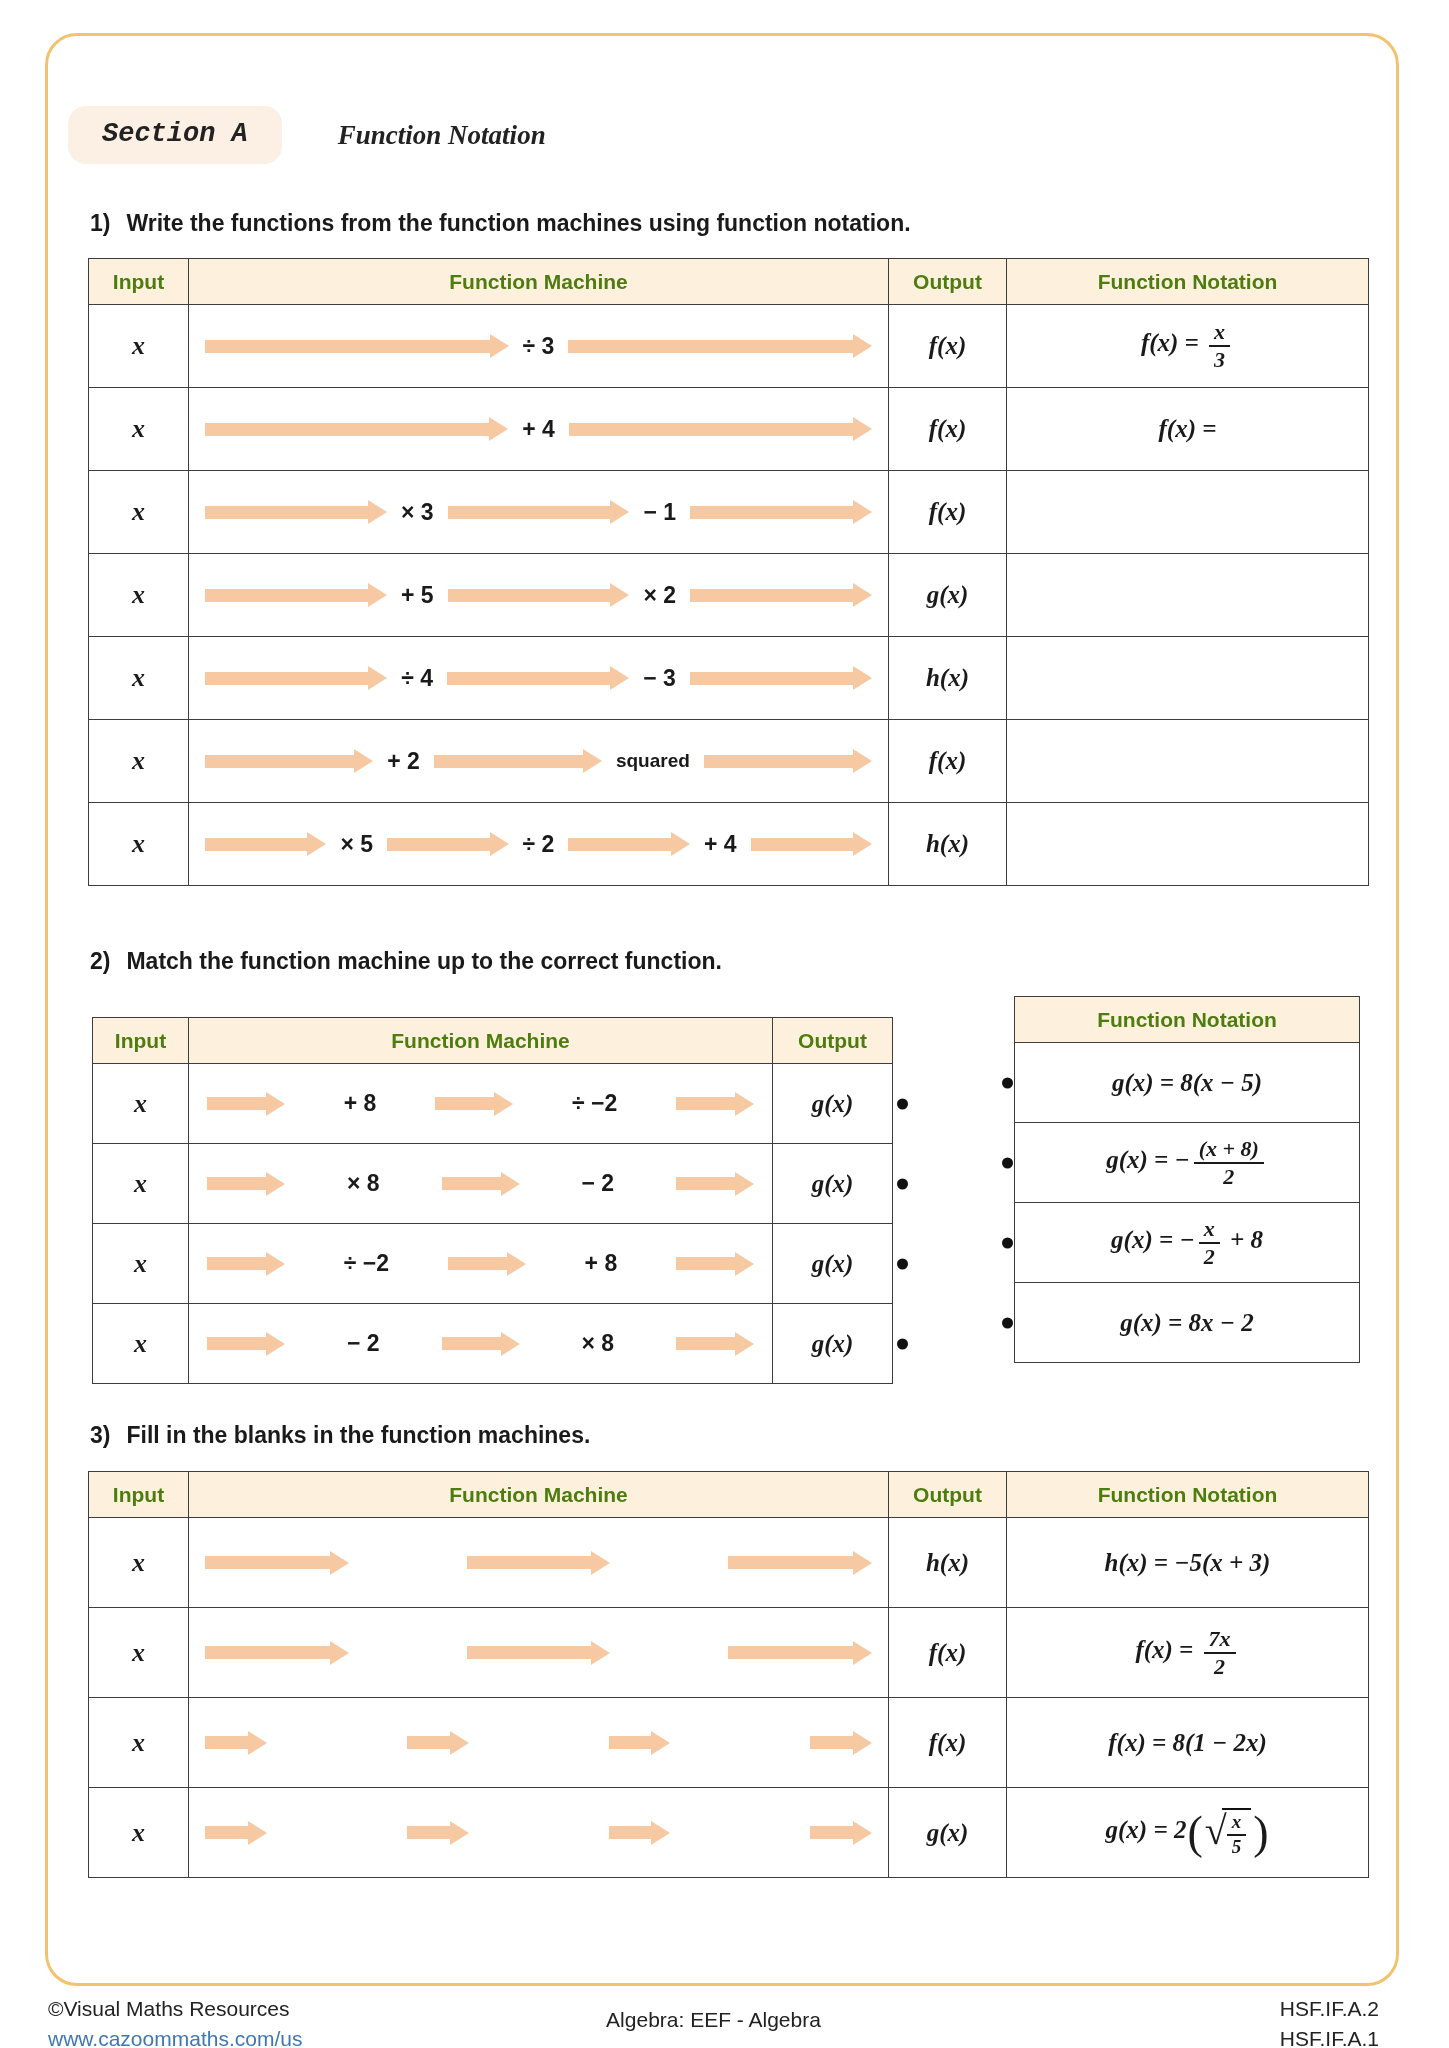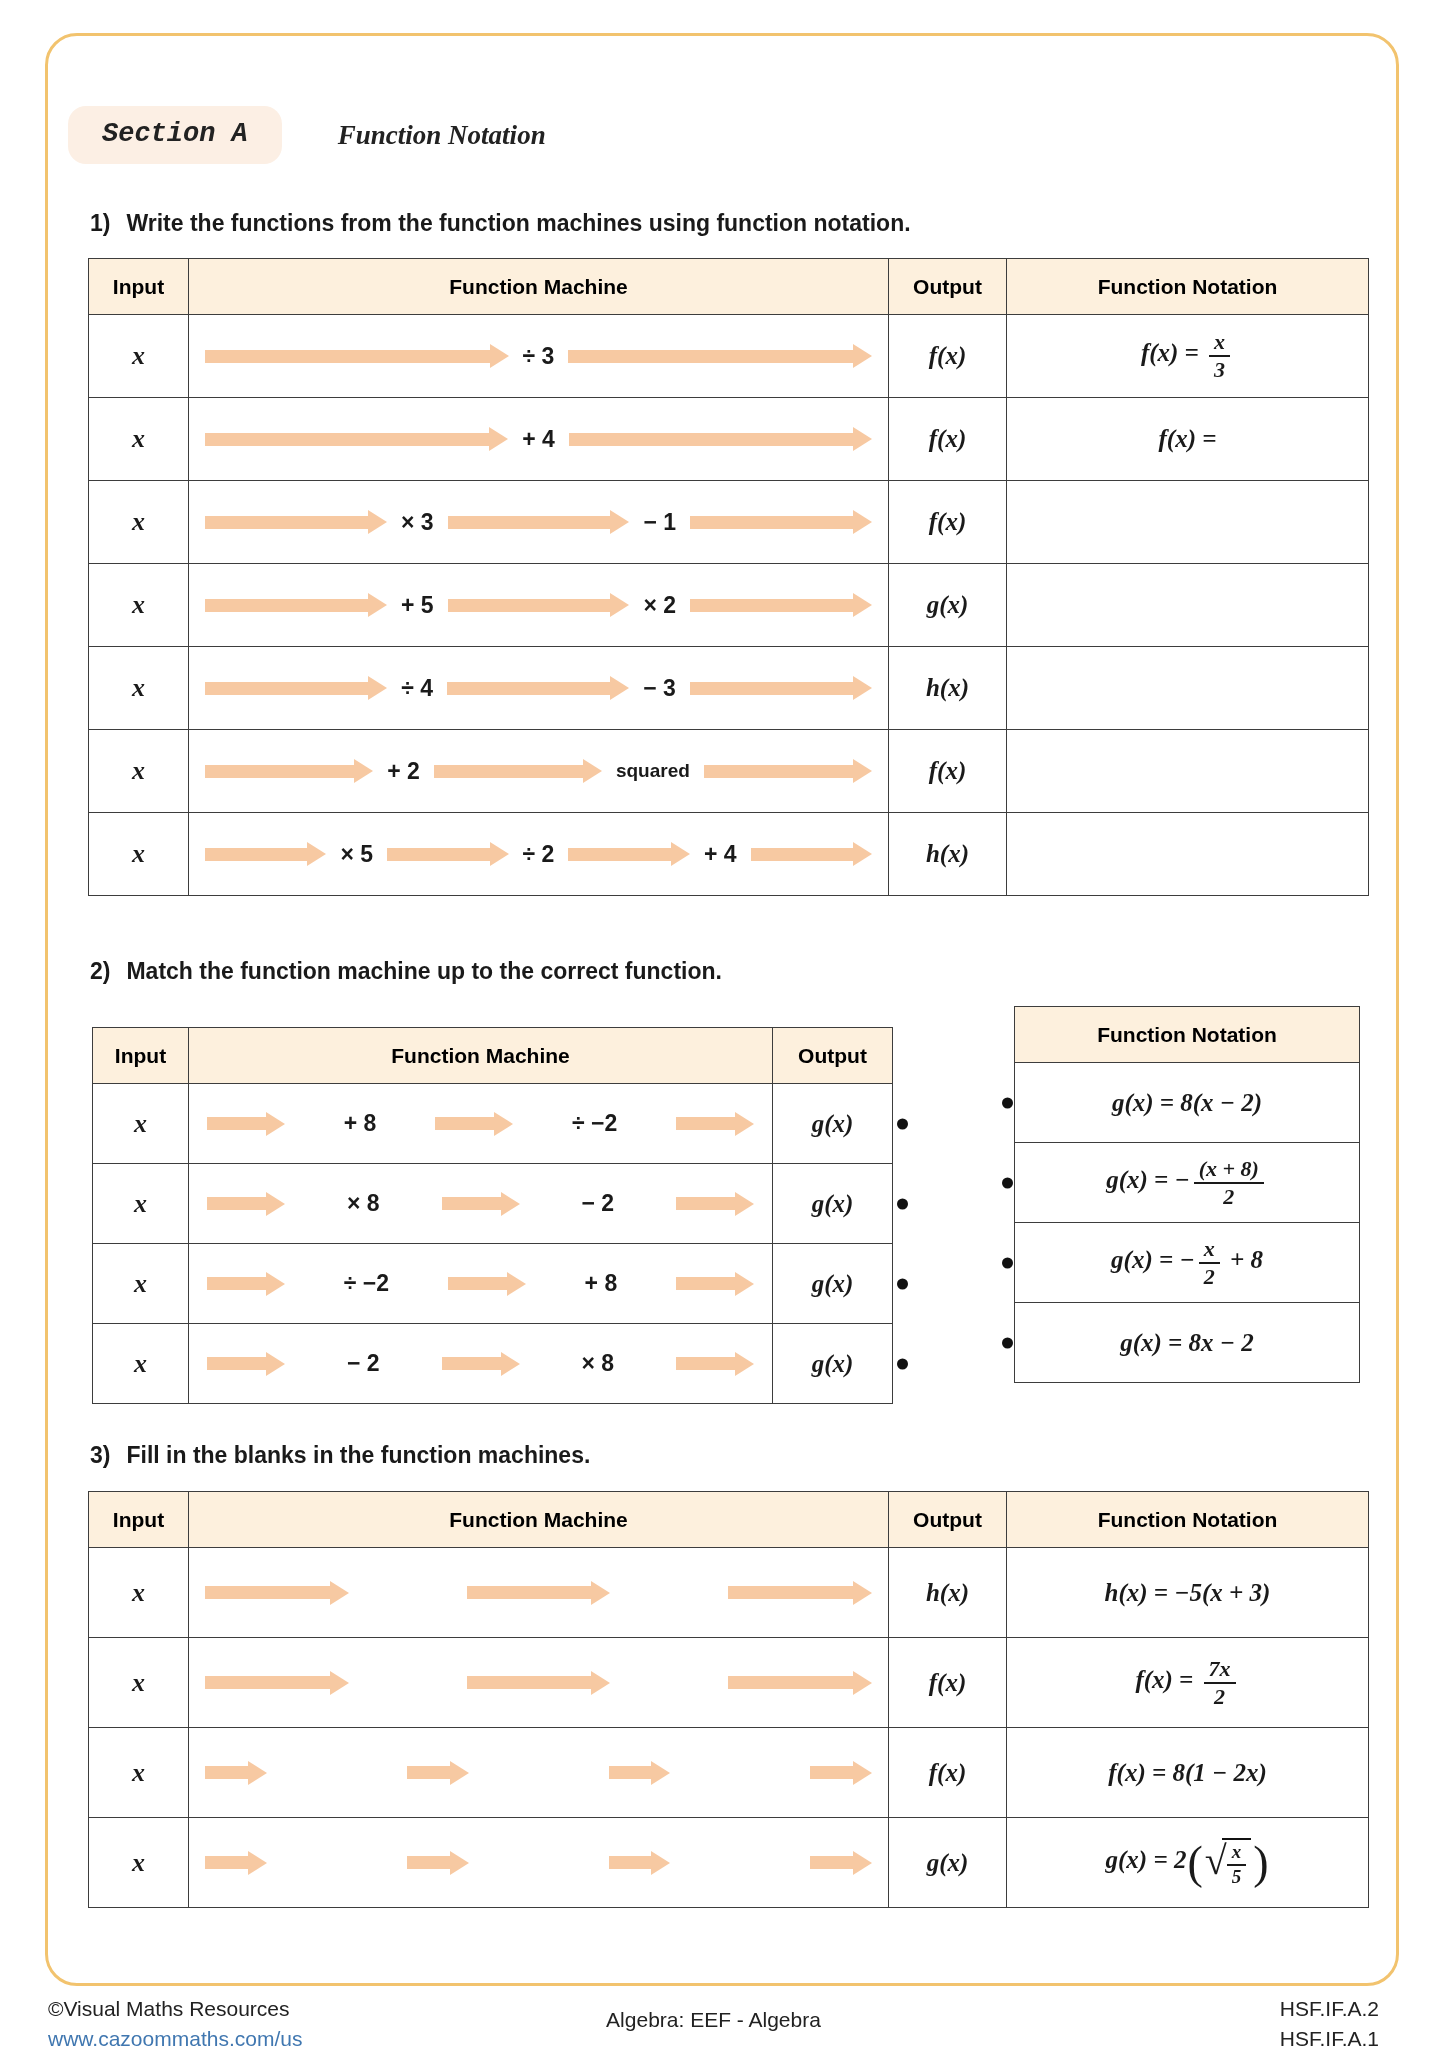--- a/index.html
+++ b/index.html
@@ -30,22 +30,22 @@
   
   .prompt{font-size:23px;font-weight:bold;display:flex;margin-left:6px;}
   .prompt .qnum{margin-right:16px;}
   .p1{margin-top:46px;}
   .p2{margin-top:62px;}
   .p3{margin-top:38px;}
 
   
   table{border-collapse:collapse;table-layout:fixed;}
   .wtable{margin-top:21px;}
-  .wtable th{background:var(--hdr);border:1.6px solid var(--border);height:56px;
-             font-size:21px;font-weight:bold;color:#000000;}
+  .wtable th{background:var(--hdr);border:1.6px solid var(--border);height:46px;
+             font-size:21px;font-weight:bold;color:#4d7c0f;}
   .wtable td{border:1.6px solid var(--border);text-align:center;vertical-align:middle;background:#fff;}
   .t1{width:1280px;margin-left:4px;}
   .t1 td{height:83px;}
   .t3{width:1280px;margin-left:4px;margin-top:22px;}
   .t3 td{height:90px;}
   .match-wrap{display:flex;align-items:flex-start;margin-top:21px;margin-left:8px;}
   .t2{width:800px;}
   .t2 td{height:80px;}
   .t2r{width:350px;margin-left:121px;margin-top:0;}
   .t2r td{height:80px;}
@@ -398,21 +398,21 @@
         </tbody>
     </table>
     <table class="wtable t2r">
       <thead>
           <tr>
             <th>Function Notation</th>
           </tr>
         </thead>
         <tbody>
           <tr>
-            <td class="notation-cell math"><span class="dot"></span><span class="mseg">g(x) = 8(x − 2)</span></td>
+            <td class="notation-cell math"><span class="dot"></span><span class="mseg">g(x) = 8(x − 5)</span></td>
           </tr>
           <tr>
             <td class="notation-cell math"><span class="dot"></span><span class="mseg">g(x) = −</span><span class="frac">
                 <span class="num">(x + 8)</span>
                 <span class="den">2</span>
               </span></td>
           </tr>
           <tr>
             <td class="notation-cell math"><span class="dot"></span><span class="mseg">g(x) = −</span><span class="frac">
                 <span class="num">x</span>

